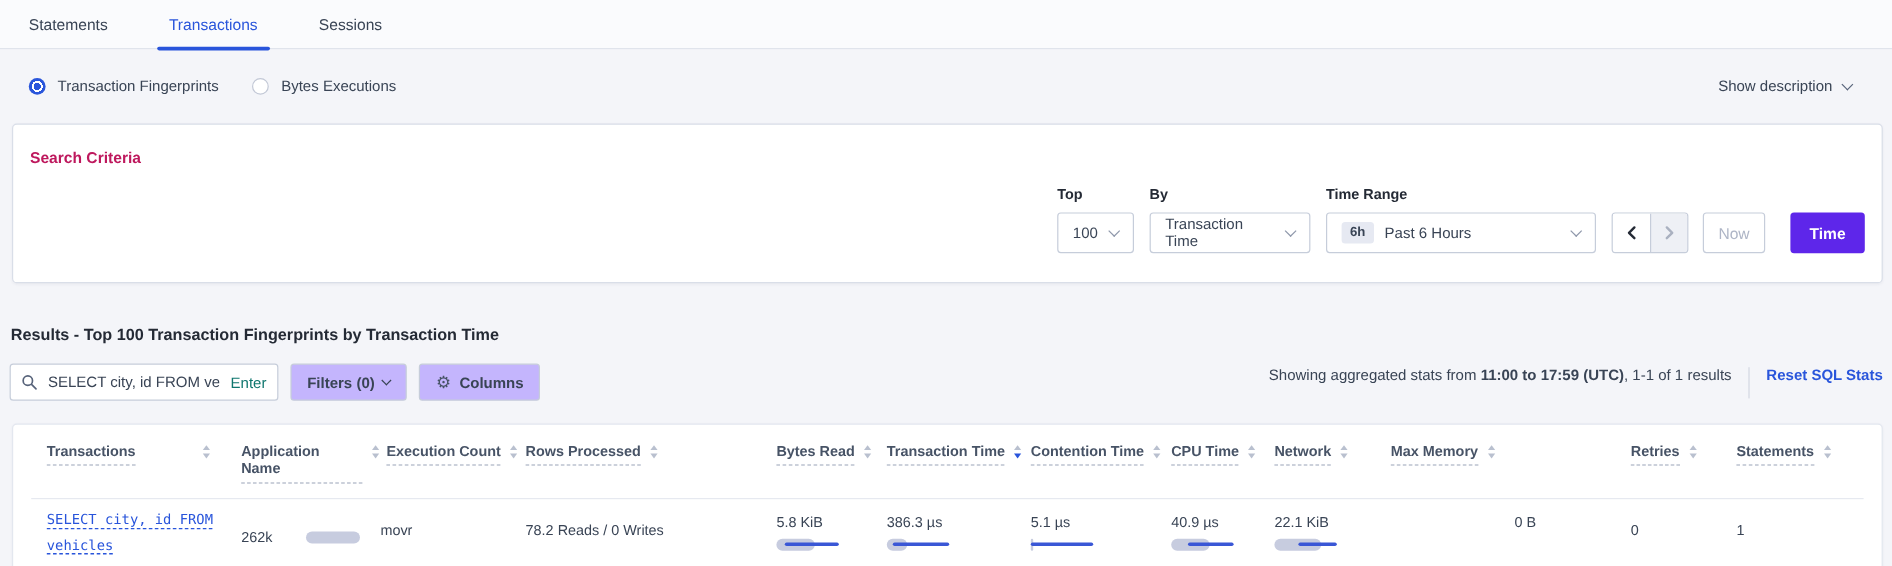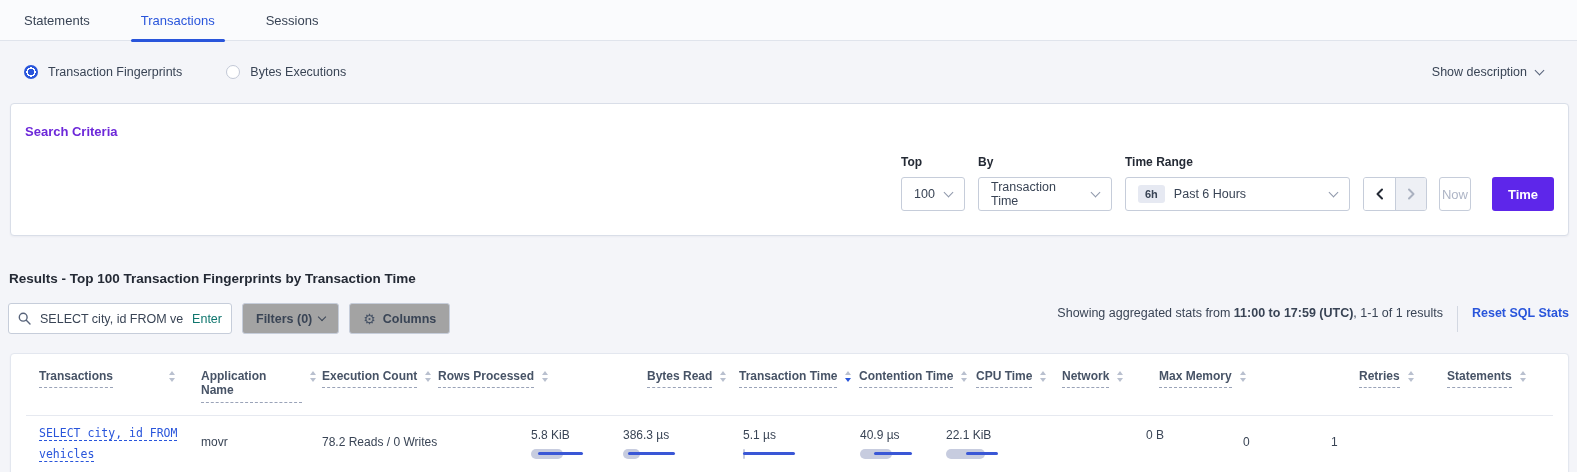--- a/index.html
+++ b/index.html
@@ -13,58 +13,58 @@
   .tabbar { height:41px; background:#fafbfd; border-bottom:1px solid #e0e4ec;
             display:flex; align-items:stretch; padding-left:14px; }
   .tab { display:flex; align-items:center; padding:0 10px; margin-right:31px;
          font-size:13px; color:#394455; position:relative; cursor:pointer; }
   .tab.active { color:#2955db; }
   .tab.active:after { content:""; position:absolute; left:0; right:0; bottom:-2px;
                       height:3px; background:#2955db; border-radius:2px; }
   
   .subbar { height:62px; display:flex; align-items:center; justify-content:space-between;
             padding:0 34px 0 24px; }
-  .radios { display:flex; align-items:center; gap:44px; }
+  .radios { display:flex; align-items:center; gap:28px; }
   .radio-opt { display:flex; align-items:center; gap:10px; cursor:pointer; }
   .rdot { width:14px; height:14px; border-radius:50%; flex:none; }
   .rdot.sel { background:radial-gradient(circle,#2955db 0 3px,#fff 3px 4.6px,#2955db 4.6px 7px); }
   .rdot.unsel { border:1px solid #c2c8d6; background:#fff; }
   .showdesc { display:flex; align-items:center; gap:9px; cursor:pointer; }
   .chev { width:7px; height:7px; border-right:1.6px solid currentColor; border-bottom:1.6px solid currentColor;
           transform:rotate(45deg); display:inline-block; margin-top:-4px; color:#57637a; flex:none; }
   
   .card { background:#fff; border:1px solid #d9dee8; border-radius:4px;
           margin:0 8px 0 10px; padding:20px 14px 24px; box-shadow:0 1px 2px rgba(50,60,90,.05); }
-  .card-title { font-size:13px; font-weight:700; color:#6d28d9; }
+  .card-title { font-size:13px; font-weight:700; color:#be185d; }
   .fields { display:flex; align-items:flex-end; margin-top:16px;justify-content:flex-end; }
   .flabel { font-size:12px; font-weight:700; color:#242a35; margin-bottom:8px; }
   .select { height:34px; border:1px solid #c6cdda; border-radius:3px; background:#fff;
             display:flex; align-items:center; gap:9px; padding:0 12px; cursor:pointer; color:#394455; }
   .select .chev { margin-left:auto; color:#8f98ab; }
   .w-top { width:64px; }
   .badge6h { background:#e6e9f2; border-radius:3px; font-size:11px; font-weight:700; padding:3px 7px; flex:none; }
   .arrowgroup { display:flex; height:34px; border:1px solid #c6cdda; border-radius:3px;
                 overflow:hidden; margin-left:13px; }
   .abtn { width:31px; display:flex; align-items:center; justify-content:center; background:#fff; cursor:pointer; }
   .abtn.next { border-left:1px solid #c6cdda; background:#eef0f5; }
-  .nowbtn { height:34px; width:32px; margin-left:12px; border:1px solid #c6cdda; border-radius:3px;
+  .nowbtn { height:34px; width:52px; margin-left:12px; border:1px solid #c6cdda; border-radius:3px;
             background:#fff; color:#aeb5c6; font-size:13px; display:flex; align-items:center;
             justify-content:center; cursor:pointer; }
   .applybtn { height:34px; width:62px; margin-left:21px; border-radius:3px; background:#5e26ea;
               color:#fff; font-weight:700; font-size:13px; display:flex; align-items:center;
               justify-content:center; cursor:pointer; }
   
   .results-h { margin:35px 0 0 9px; font-size:13.5px; font-weight:700; color:#242a35; }
   .filterrow { display:flex; align-items:center; margin:17px 8px 0 8px; }
   .searchbox { width:224px; height:31px; border:1px solid #c6cdda; border-radius:3px; background:#fff;
                display:flex; align-items:center; gap:7px; padding:0 9px; }
   .searchbox input { border:0; outline:0; flex:1; min-width:0; background:transparent;
                      font-family:inherit; font-size:12.5px; color:#394455; }
   .enterhint { color:#0f766e; flex:none; }
-  .btn { height:31px; margin-left:10px; border:1px solid #c6cdda; border-radius:3px; background:#a3a3a3;
+  .btn { height:31px; margin-left:10px; border:1px solid #c6cdda; border-radius:3px; background:#c4b5fd;
          display:flex; align-items:center; gap:7px; padding:0 13px; font-weight:700; color:#394455; cursor:pointer; }
   .btn .chev { color:#394455; width:6px; height:6px; }
   .gear { font-family:"DejaVu Sans", sans-serif; font-size:14px; color:#475366; line-height:1; }
   .statsarea { margin-left:auto; display:flex; align-items:flex-start; color:#394455; }
   .statsarea b { font-weight:700; }
   .vdiv { width:1px; height:26px; background:#d3d8e2; margin:0 14px; }
   .resetlink { color:#2955db; font-weight:700; cursor:pointer; }
   
   .tablecard { background:#fff; border:1px solid #e3e7ef; border-radius:4px; margin:19px 8px 0 10px;
                padding-bottom:16px; box-shadow:0 1px 2px rgba(50,60,90,.05); }
@@ -288,20 +288,24 @@
           <i class="dn"></i>
         </span>
     </div>
   </div>
   <div class="head-sep"></div>
 
   <div class="trow">
     <div class="td c0">
       <span class="txn-link">SELECT city, id FROM vehicles</span>
     </div>
+    <div class="td c1 exec">
+      <span>262k</span>
+      <span class="execbar" style="width: 45px;"></span>
+    </div>
     <div class="td c2 plain">movr</div>
     <div class="td c3 plain">78.2 Reads / 0 Writes</div>
     <div class="td c4 metric">
       <div class="mval">5.8 KiB</div>
       <div class="minibar">
           <i class="track" style="width: 32px;"></i>
           <i class="line" style="left: 7px; width: 45px;"></i>
         </div>
     </div>
     <div class="td c5 metric">

